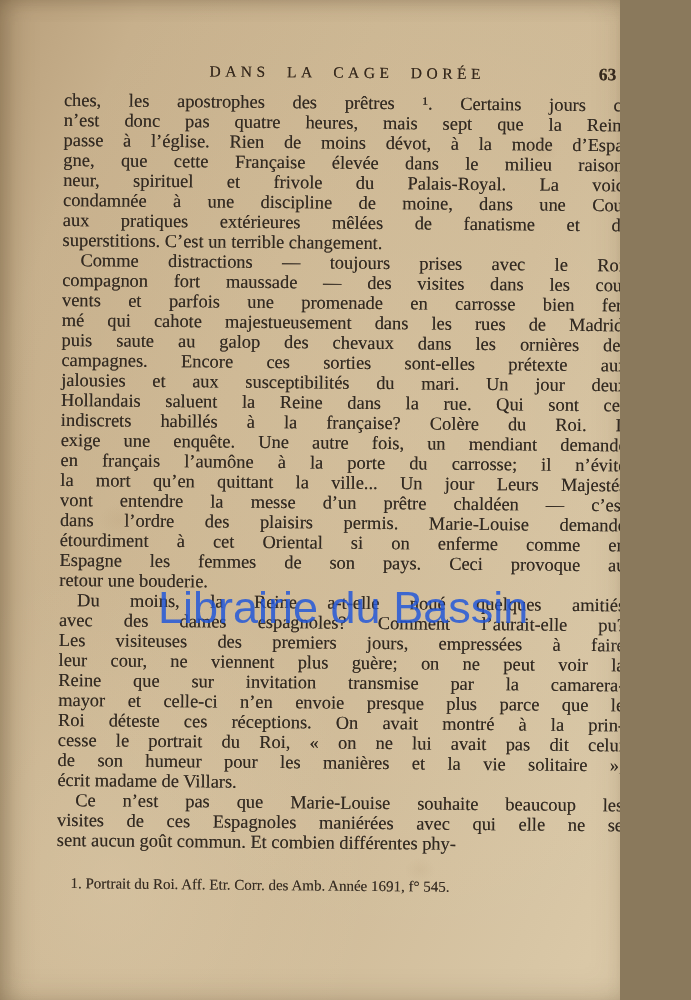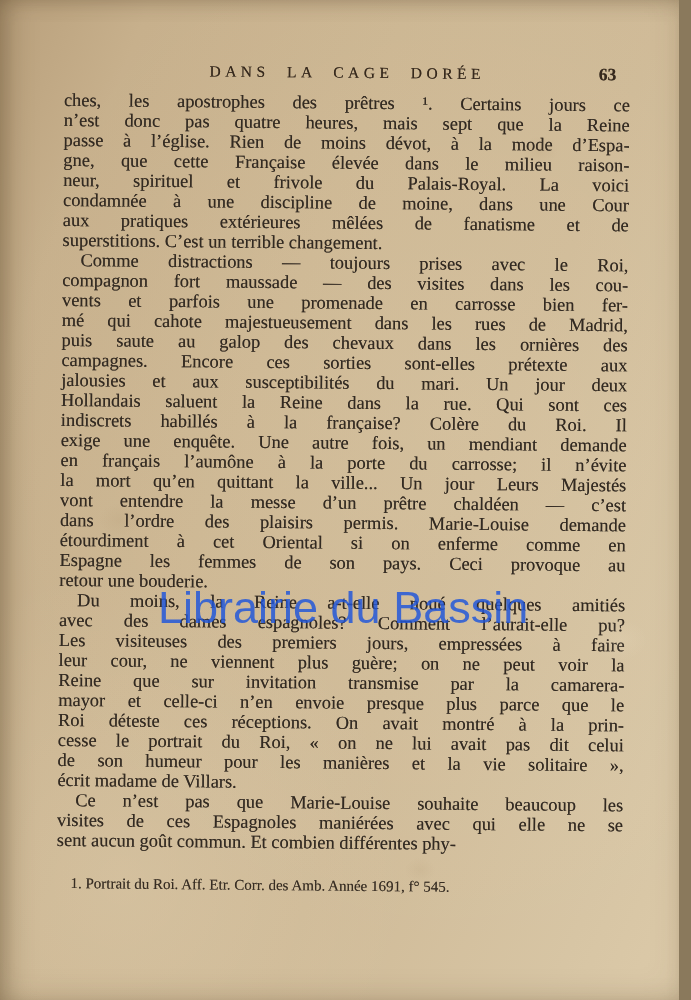--- a/index.html
+++ b/index.html
@@ -1,18 +1,18 @@
 <!DOCTYPE html>
 <html><head>
 <meta charset="utf-8">
 <style>
   html,body{margin:0;padding:0;}
   body{width:691px;height:1000px;overflow:hidden;background:#8a795c;}
   .scan{
-    position:relative;width:679px;height:1000px;overflow:hidden;
+    position:relative;width:620px;height:1000px;overflow:hidden;
     background:
       radial-gradient(120% 90% at 68% 42%, rgba(255,244,215,0.10), rgba(0,0,0,0) 60%),
       radial-gradient(60% 45% at 18% 88%, rgba(255,246,222,0.14), rgba(0,0,0,0) 70%),
       linear-gradient(112deg,#b9a07c 0%, #c7b08c 14%, #ccb692 38%, #cfba97 62%, #d7c5a4 88%, #dccaa9 100%);
     box-shadow:
       inset 18px 0 30px -14px rgba(92,72,44,0.50),
       inset 0 10px 26px -16px rgba(92,72,44,0.45),
       inset -8px -10px 40px -22px rgba(92,72,44,0.30);
     font-family:"Liberation Serif", serif;
   }

